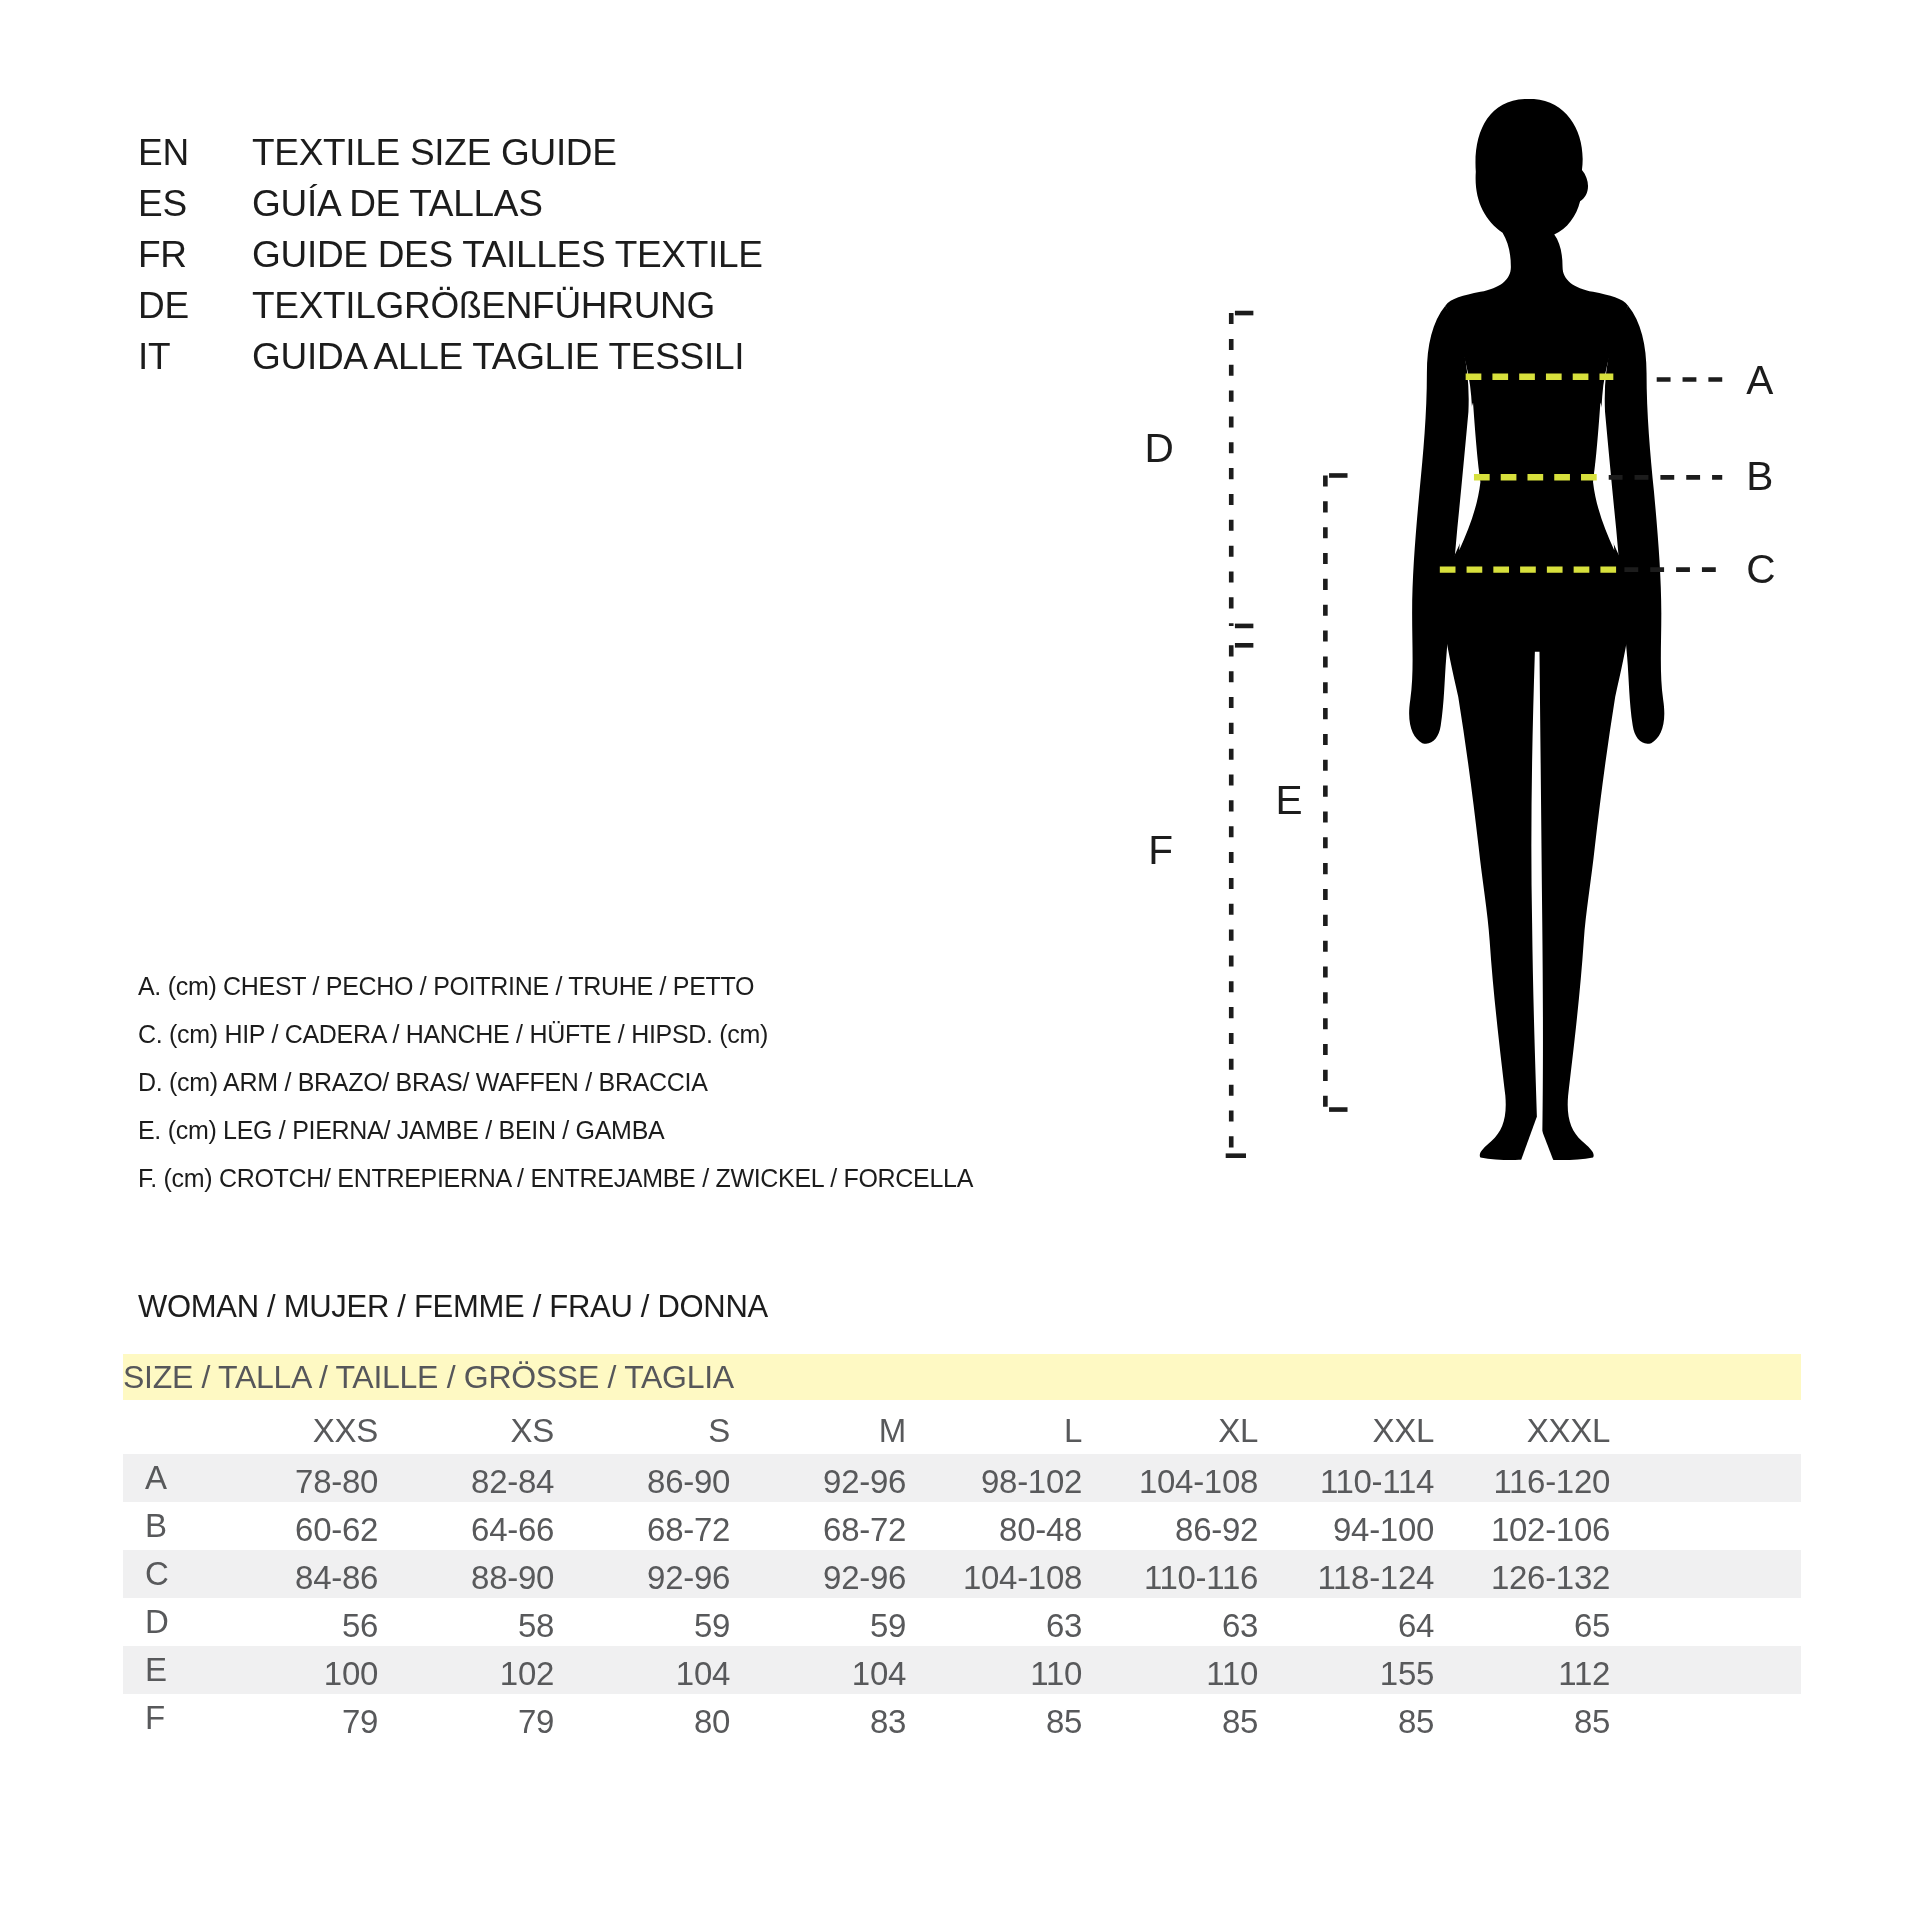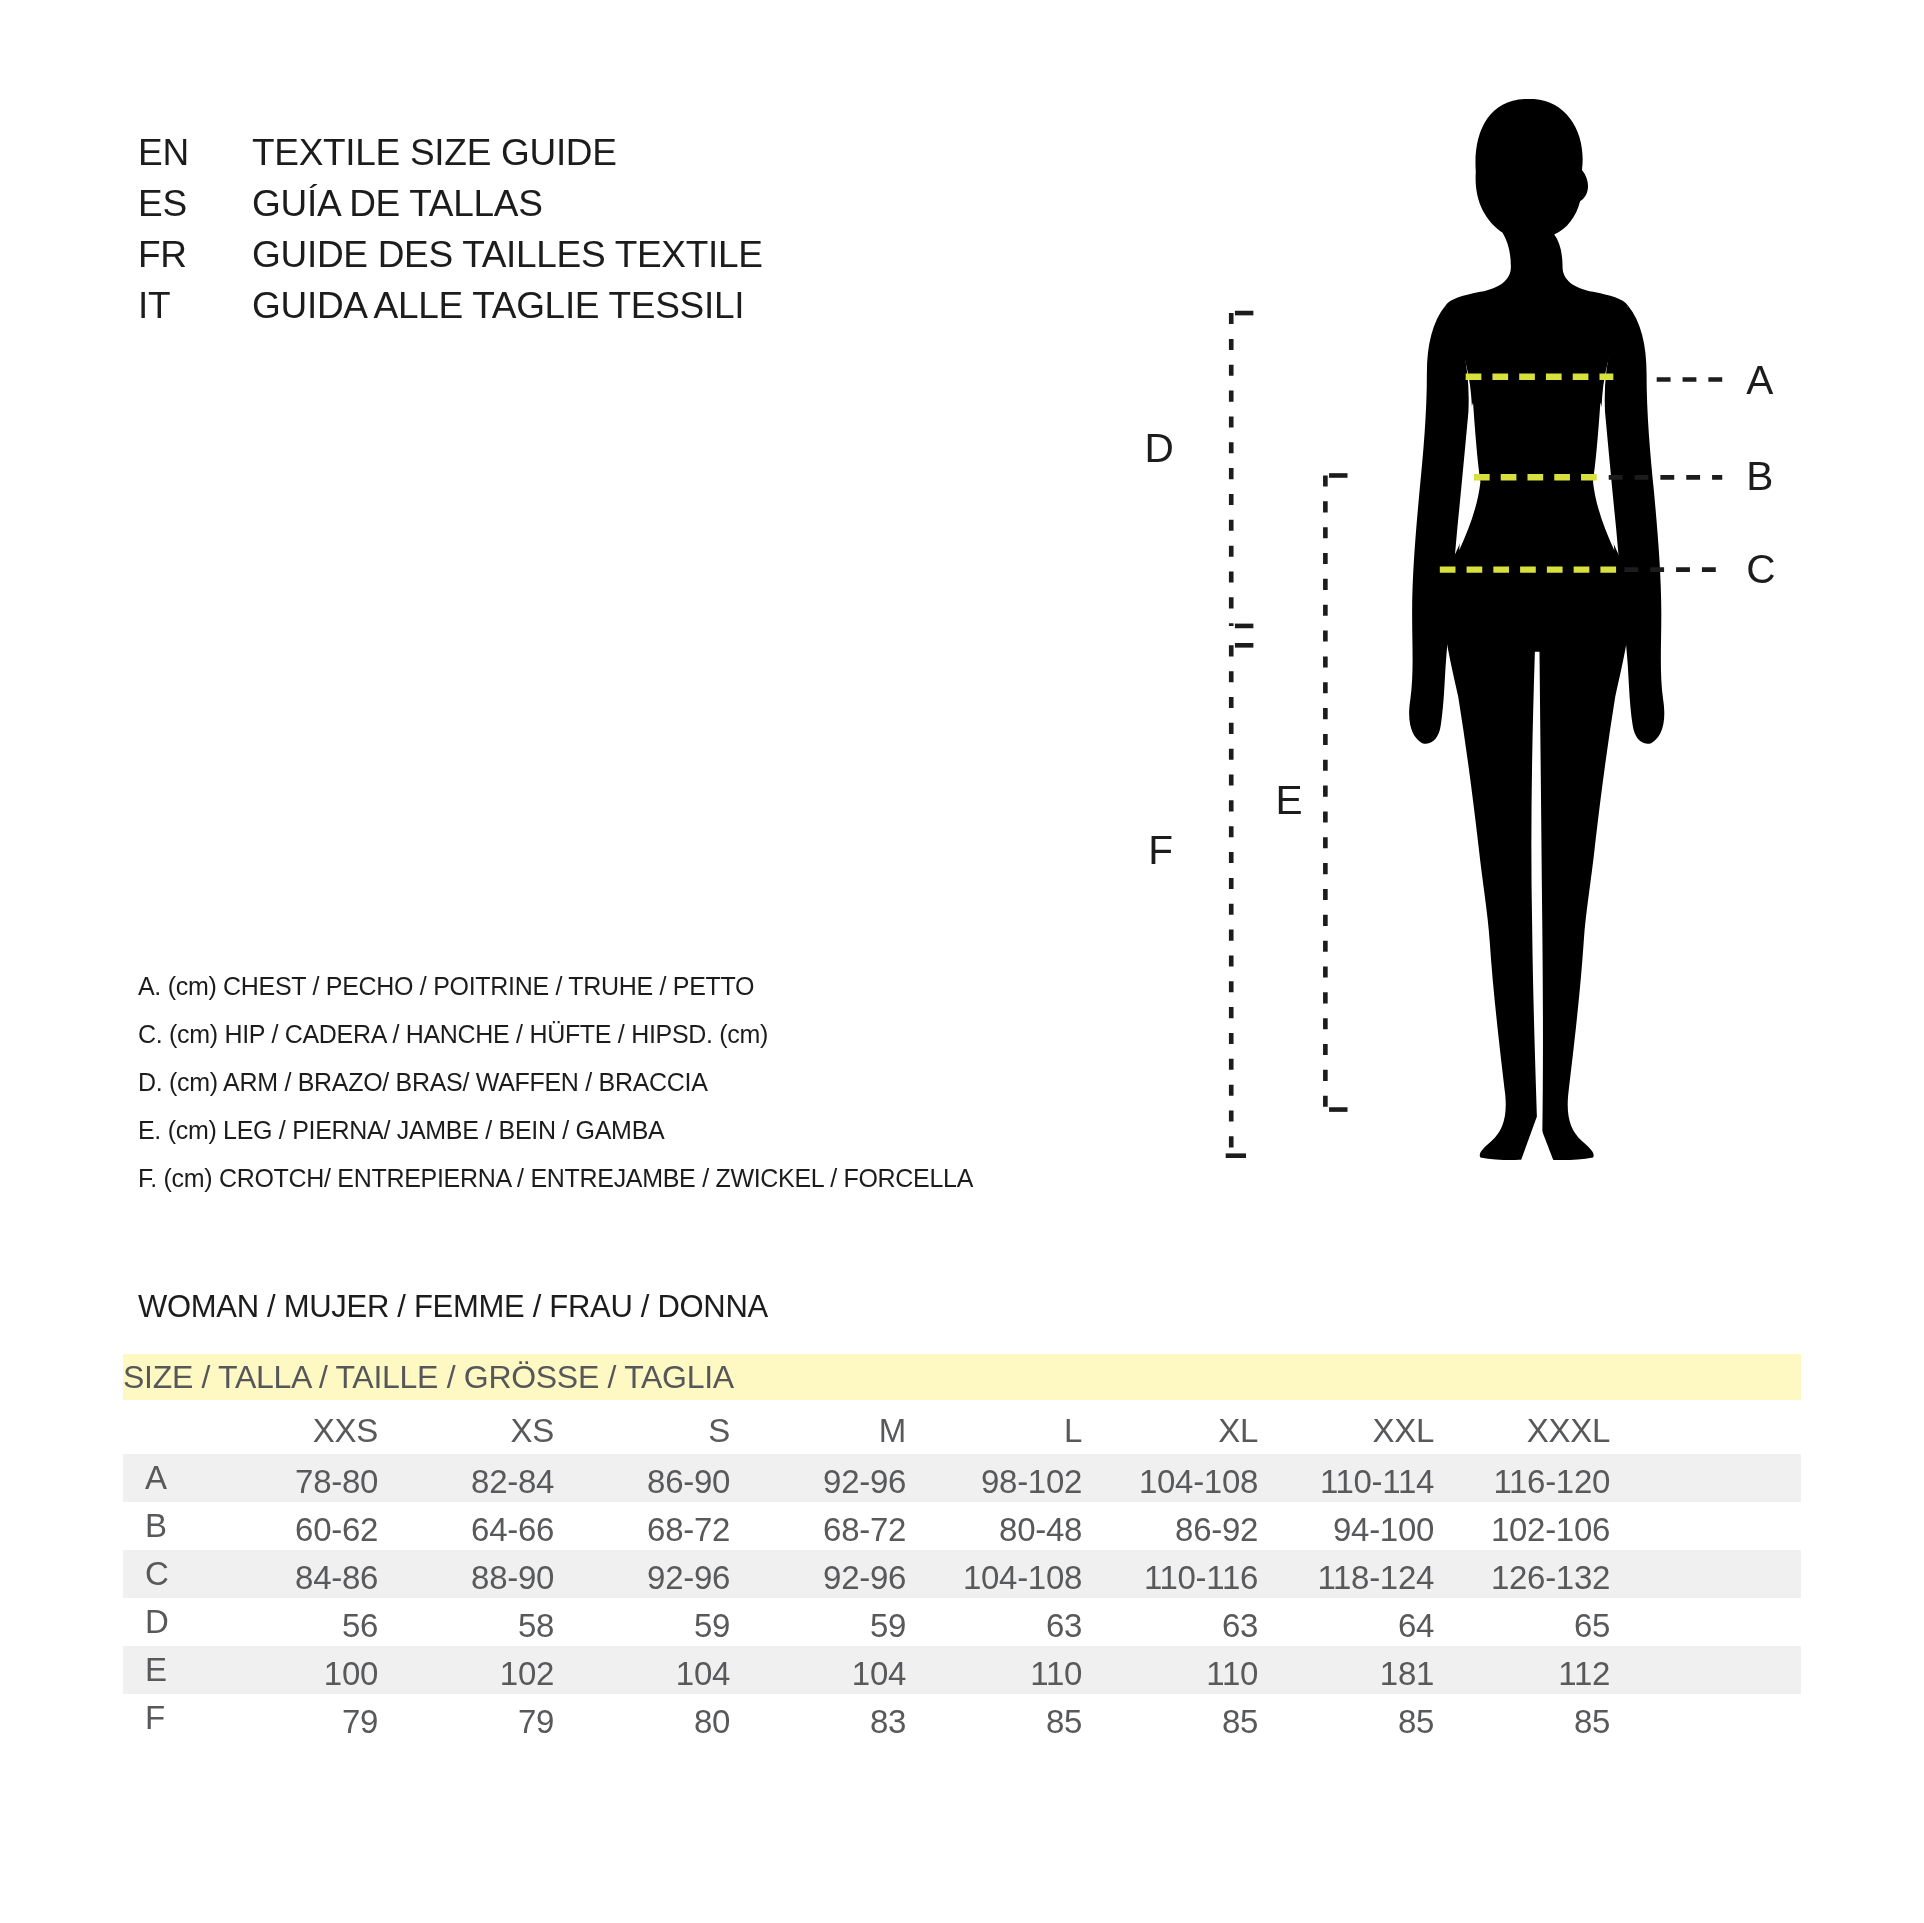--- a/index.html
+++ b/index.html
@@ -40,20 +40,24 @@
       <span class="lang-code">EN</span>
       <span class="lang-title">TEXTILE SIZE GUIDE</span>
     </div>
     <div class="lang-row">
       <span class="lang-code">ES</span>
       <span class="lang-title">GUÍA DE TALLAS</span>
     </div>
     <div class="lang-row">
       <span class="lang-code">FR</span>
       <span class="lang-title">GUIDE DES TAILLES TEXTILE</span>
+    </div>
+    <div class="lang-row">
+      <span class="lang-code">DE</span>
+      <span class="lang-title">TEXTILGRÖßENFÜHRUNG</span>
     </div>
     <div class="lang-row">
       <span class="lang-code">IT</span>
       <span class="lang-title">GUIDA ALLE TAGLIE TESSILI</span>
     </div>
   </div>
 
   <svg class="figure-svg" width="757" height="1126" viewBox="1180 80 820 1220" xmlns="http://www.w3.org/2000/svg">
 
     <g>
@@ -251,21 +255,21 @@
     </div>
 
     <div class="trow data stripe">
       <span class="tlabel">E</span>
       <span class="tcell">100</span>
       <span class="tcell">102</span>
       <span class="tcell">104</span>
       <span class="tcell">104</span>
       <span class="tcell">110</span>
       <span class="tcell">110</span>
-      <span class="tcell">181</span>
+      <span class="tcell">155</span>
       <span class="tcell">112</span>
       <span></span>
     </div>
 
     <div class="trow data">
       <span class="tlabel">F</span>
       <span class="tcell">79</span>
       <span class="tcell">79</span>
       <span class="tcell">80</span>
       <span class="tcell">83</span>

